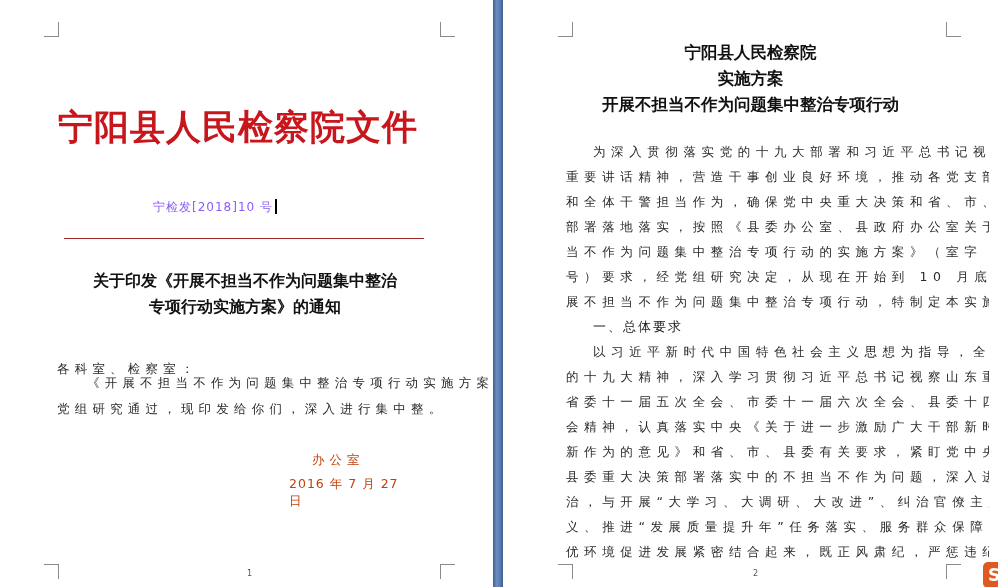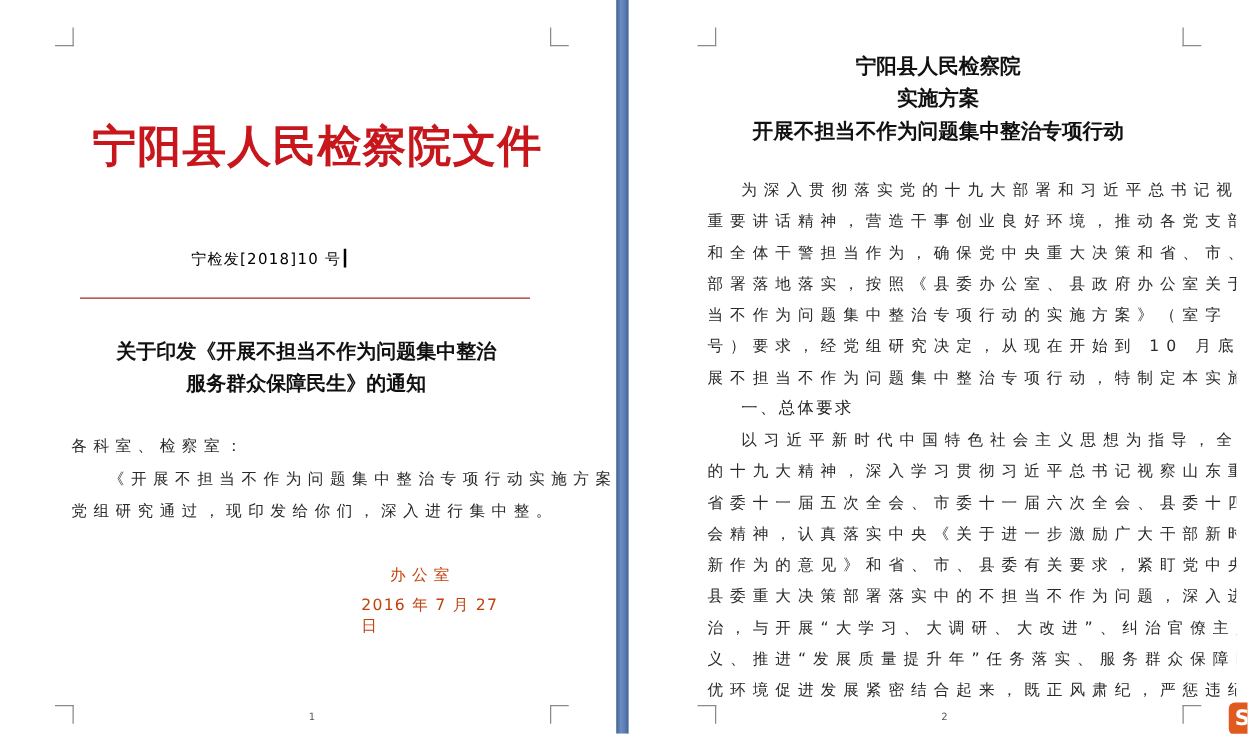--- a/index.html
+++ b/index.html
@@ -16,38 +16,38 @@
     position: absolute; left: 493px; top: 0; width: 10px; height: 587px;
     background: linear-gradient(to right, #3e5f92 0%, #6a8cc0 35%, #5b7db3 70%, #3c5c8e 100%);
   }
   .crop { position: absolute; width: 14px; height: 14px; border-color: #8a8a8a; border-style: solid; border-width: 0; }
   .crop.tl { border-right-width: 1px; border-bottom-width: 1px; }
   .crop.tr { border-left-width: 1px; border-bottom-width: 1px; }
   .crop.bl { border-right-width: 1px; border-top-width: 1px; }
   .crop.br { border-left-width: 1px; border-top-width: 1px; }
 
   .red-title {
-    position: absolute; left: 58px; top: 94px; width: 376px; text-align: right;
+    position: absolute; left: 58px; top: 104px; width: 376px; text-align: left;
     font-family: "DejaVu Serif", serif; font-weight: bold;
     font-size: 35px; letter-spacing: 1px; color: #c8161d; white-space: nowrap;
   }
   .doc-number {
     position: absolute; left: 0; top: 199px; width: 430px; text-align: center;
-    font-family: "DejaVu Sans", sans-serif; font-size: 12px; letter-spacing: 1px; color: #000000;
+    font-family: "DejaVu Sans", sans-serif; font-size: 12px; letter-spacing: 1px; color: #8b5cf6;
   }
   .doc-number .cursor { display: inline-block; width: 2px; height: 15px; background: #000; vertical-align: -3px; margin-left: 2px; }
   .red-rule { position: absolute; left: 64px; top: 238px; width: 360px; height: 1px; background: #a3282c; }
   .notice-heading {
     position: absolute; left: 40px; top: 268px; width: 410px; text-align: center;
     font-family: "DejaVu Serif", serif; font-weight: bold; font-size: 16px; line-height: 26px; color: #111;
   }
   .body-text {
     position: absolute; font-size: 12.5px; line-height: 26px; letter-spacing: 5.2px; color: #2a2a2a; white-space: nowrap;
   }
-  .salutation { left: 57px; top: 344px; }
+  .salutation { left: 57px; top: 356px; }
   .notice-body { left: 57px; top: 370px; }
   .notice-body .indent { padding-left: 30px; }
   .signature {
     position: absolute; left: 0; width: 493px; font-size: 12.5px; color: #c2410c; letter-spacing: 1px;
   }
   .sig-office { top: 452px; left: 312px; width: 60px; letter-spacing: 5px; }
   .sig-date { top: 476px; left: 289px; width: 120px; }
   .page-num { position: absolute; top: 569px; font-size: 8px; color: #555; }
 
   .p2-title {
@@ -76,21 +76,21 @@
   <div class="red-title">宁阳县人民检察院文件</div>
 
   <div class="doc-number">
     <span>宁检发[2018]10 号</span><span class="cursor"></span>
   </div>
 
   <div class="red-rule"></div>
 
   <div class="notice-heading">
     <div>关于印发《开展不担当不作为问题集中整治</div>
-    <div>服务群众保障民生》的通知</div>
+    <div>专项行动实施方案》的通知</div>
   </div>
 
   <div class="body-text salutation">各科室、检察室：</div>
 
   <div class="body-text notice-body">
     <div class="indent">《开展不担当不作为问题集中整治专项行动实施方案》已经</div>
     <div>党组研究通过，现印发给你们，深入进行集中整。</div>
   </div>
 
   <div class="signature sig-office">办公室</div>

